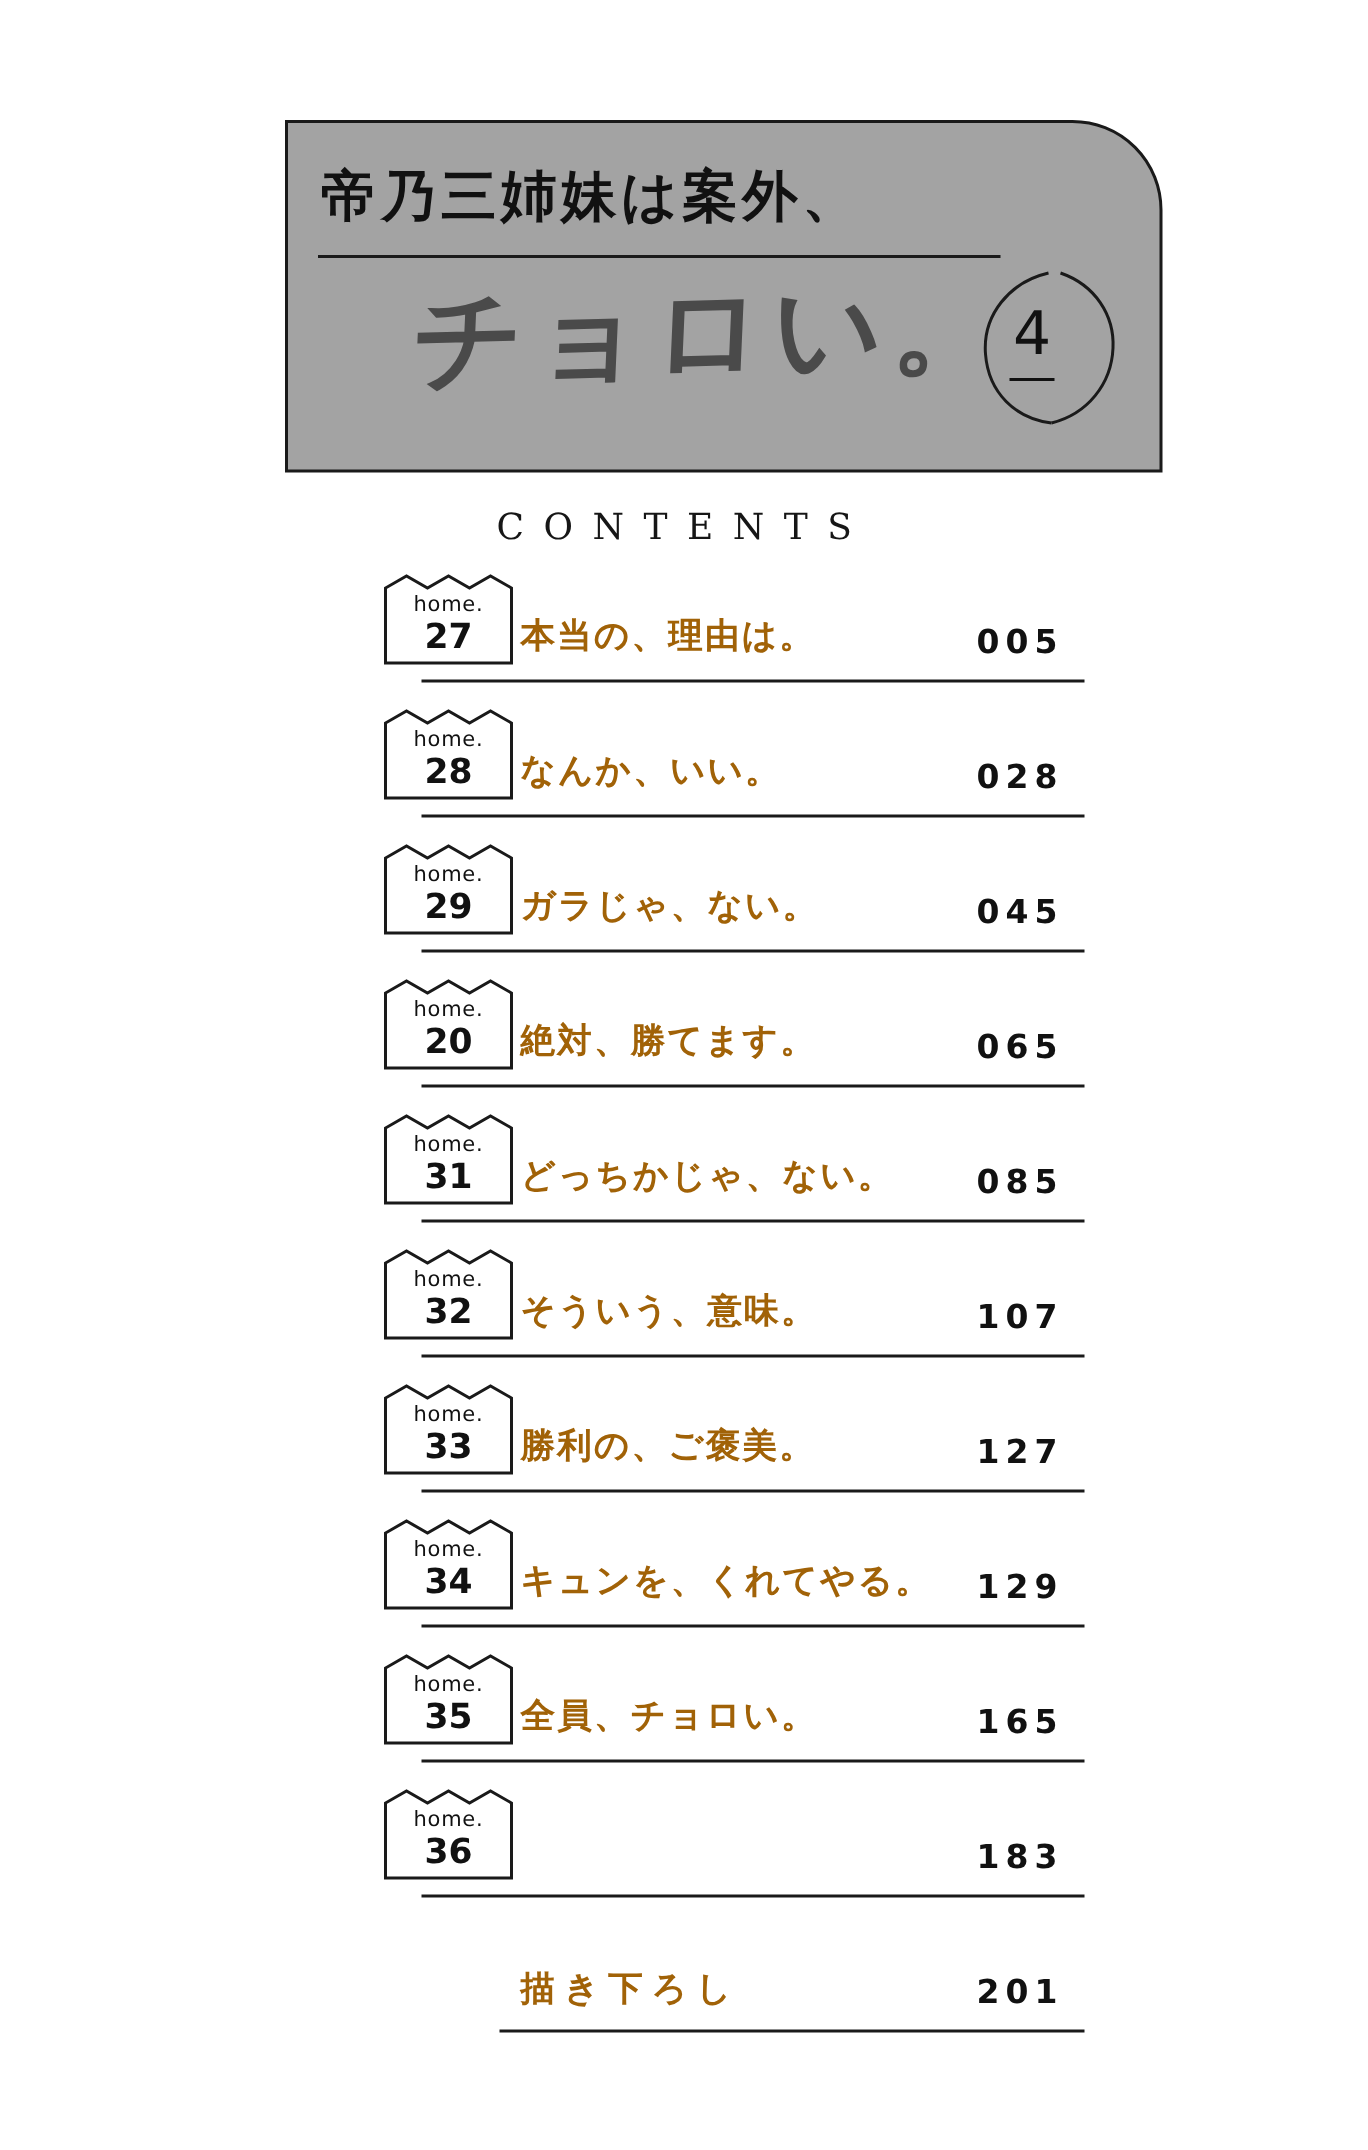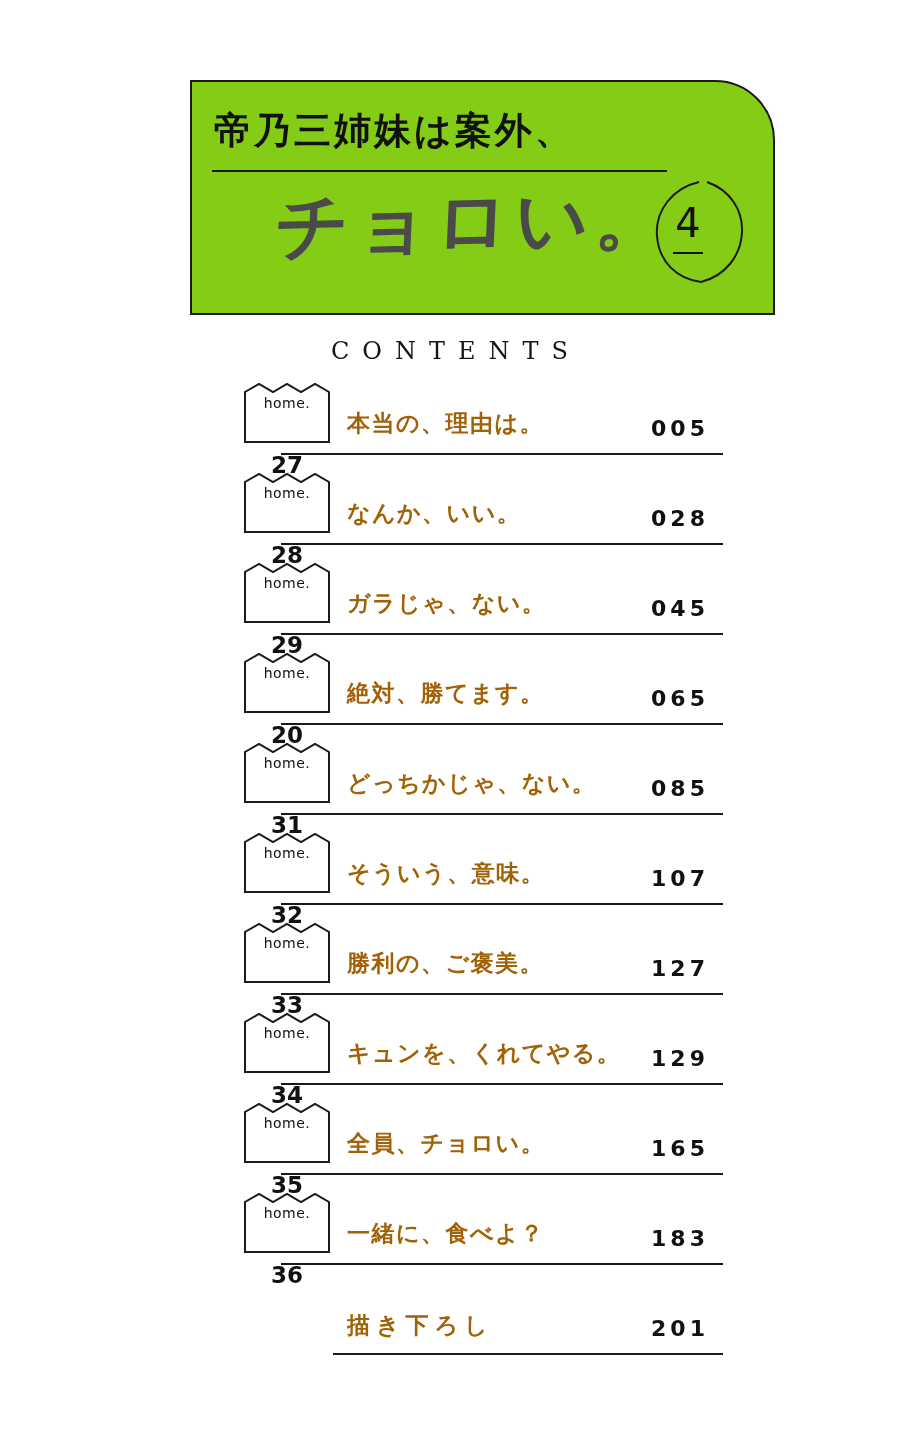--- a/index.html
+++ b/index.html
@@ -16,21 +16,21 @@
 
   
   .title-plate {
     position: absolute;
     left: 190px;
     top: 80px;
     width: 585px;
     height: 235px;
     border: 2px solid #1a1a1a;
     border-top-right-radius: 60px;
-    background: #84cc16;
+    background: #a3a3a3;
   }
   .title-line1 {
     position: absolute;
     left: 22px;
     top: 24px;
     width: 470px;
     font-family: "DejaVu Serif", "Liberation Serif", serif;
     font-size: 37px;
     font-weight: 700;
     letter-spacing: 3px;
@@ -105,21 +105,21 @@
     left: 243px;
     top: 382px;
     width: 480px;
   }
   .toc-row {
     position: relative;
     height: 90px;
   }
   .tag {
     position: absolute;
-    left: 0;
+    left: 12px;
     top: 0;
     width: 88px;
     height: 62px;
   }
   .tag svg { display: block; }
   .tag-label {
     position: absolute;
     left: 0;
     top: 13px;
     width: 88px;
@@ -132,21 +132,20 @@
   .tag-num {
     position: absolute;
     left: 0;
     top: 30px;
     width: 88px;
     text-align: center;
     font-family: "DejaVu Sans", sans-serif;
     font-size: 23px;
     font-weight: 700;
     color: #111;
-    margin-top: 40px;
   }
   .row-title {
     position: absolute;
     left: 104px;
     top: 26px;
     font-family: Liberation Serif, serif;
     font-size: 23px;
     font-weight: 700;
     letter-spacing: 1.5px;
     color: #a16207;
@@ -321,21 +320,20 @@
   </div>
 
   <div class="toc-row">
     <div class="tag">
       <svg width="88" height="62" viewBox="0 0 88 62" fill="none" xmlns="http://www.w3.org/2000/svg">
         <path d="M2 10 L2 60 L86 60 L86 10 L72 2 L58 10 L44 2 L30 10 L16 2 Z" stroke="#1a1a1a" stroke-width="2" fill="#fff"></path>
       </svg>
       <div class="tag-label">home.</div>
       <div class="tag-num">36</div>
     </div>
-    <div class="row-title">一緒に、食べよ？</div>
     <div class="row-page">183</div>
     <div class="row-rule"></div>
   </div>
 
   <div class="toc-row extra">
     <div class="row-title">描き下ろし</div>
     <div class="row-page">201</div>
     <div class="row-rule"></div>
   </div>
 

